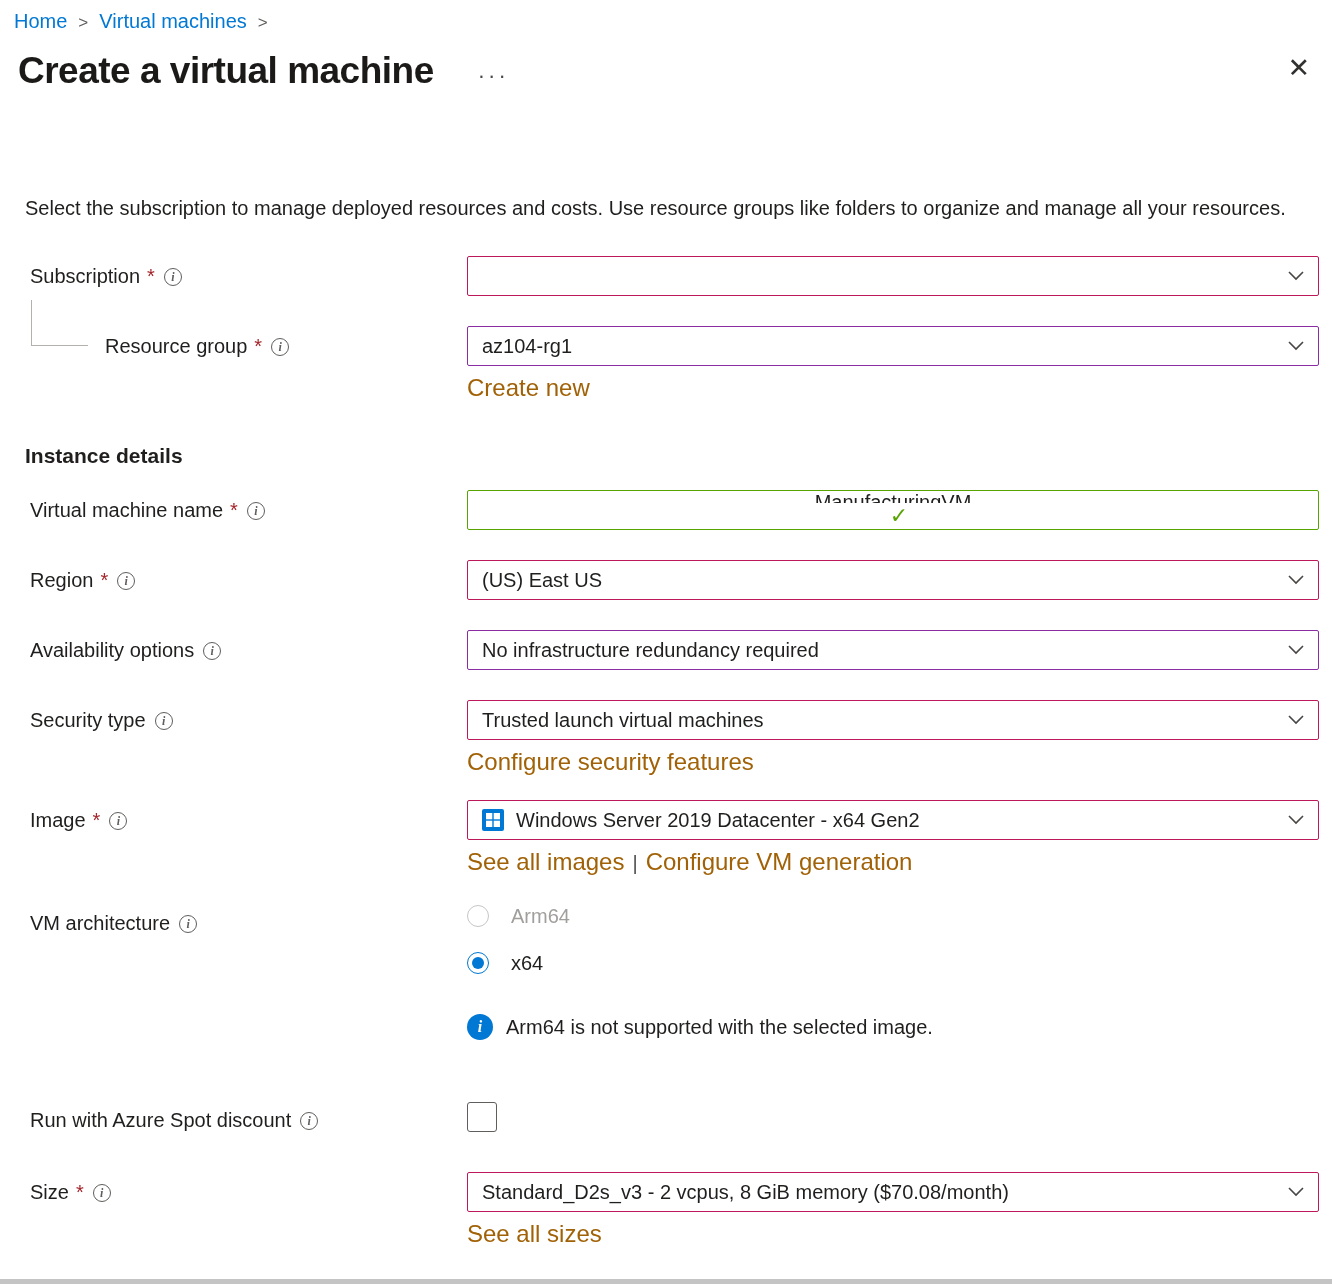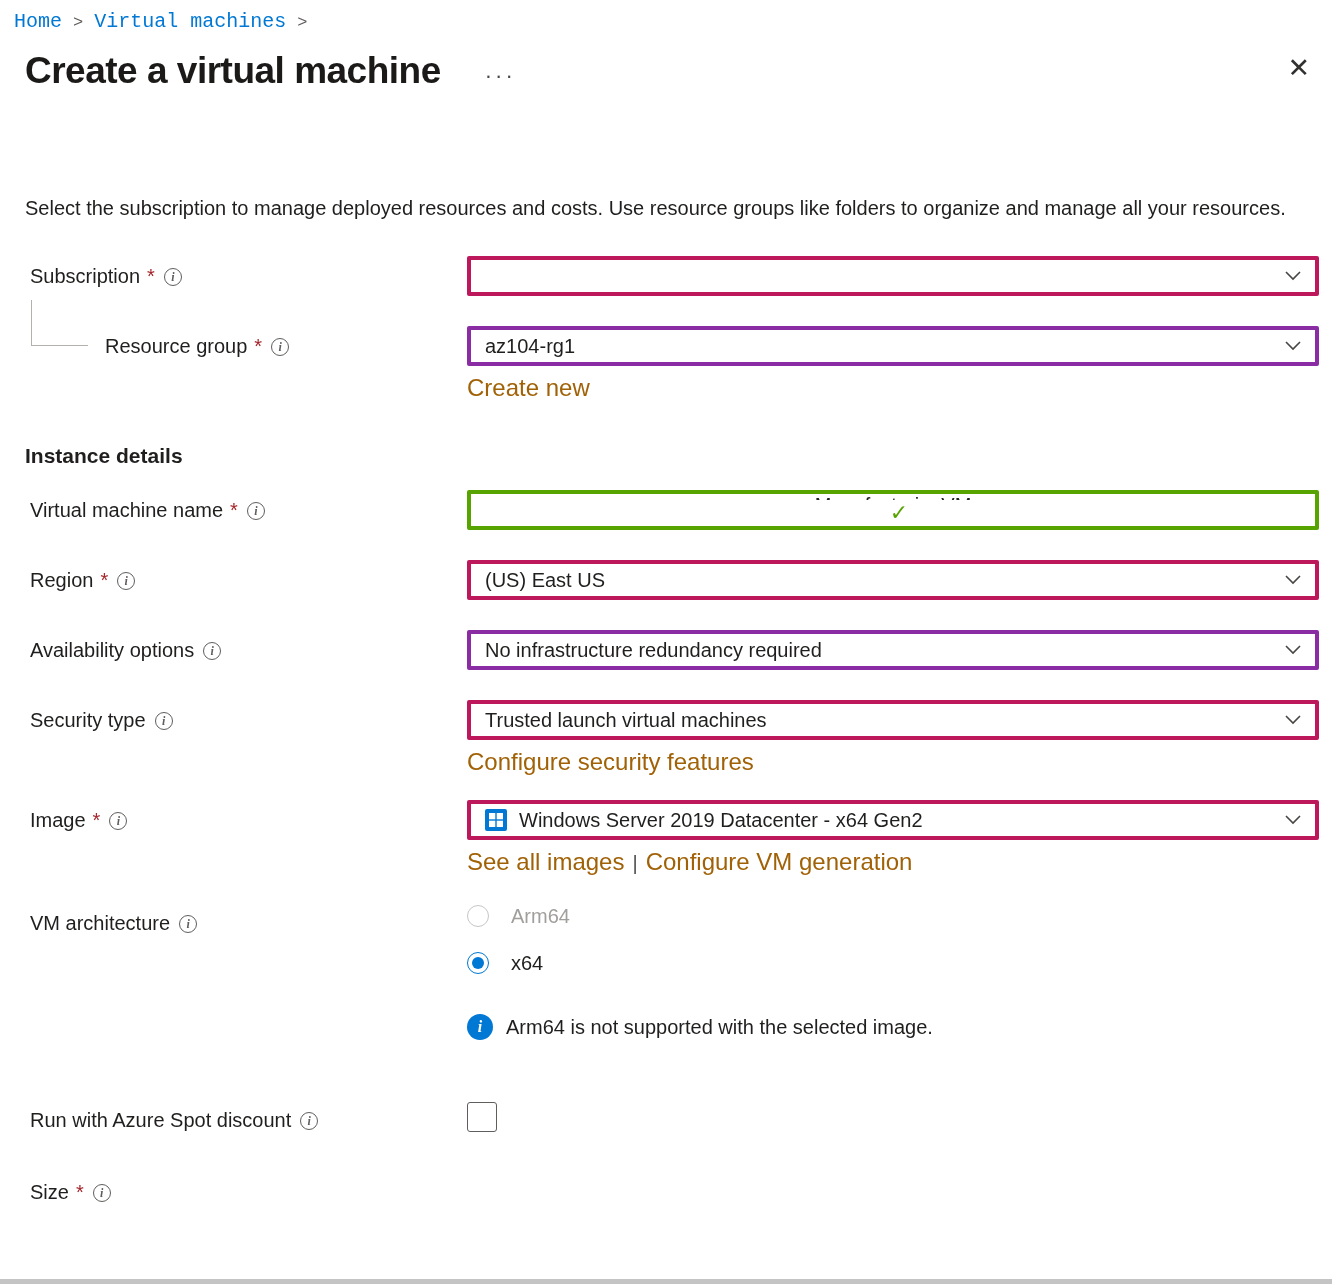--- a/index.html
+++ b/index.html
@@ -7,47 +7,47 @@
   body {
     width: 1332px; height: 1284px;
     font-family: "Liberation Sans", "DejaVu Sans", sans-serif;
     color: #201f1e;
     position: relative;
     overflow: hidden;
   }
   .page { width: 1332px; height: 1284px; position: relative; }
 
   
-  .breadcrumb { padding: 10px 0 0 14px; font-size: 20px; display: flex; align-items: center; gap: 11px; font-family: Liberation Mono, monospace; }
+  .breadcrumb { padding: 10px 0 0 14px; font-size: 20px; display: flex; align-items: center; gap: 11px; }
   .crumb { color: #0078d4; text-decoration: none; cursor: pointer; }
   .crumb-sep { color: #605e5c; font-size: 17px; transform: translateY(1px); }
 
   
-  .title-row { display: flex; align-items: flex-start; padding: 14px 22px 0 25px; }
+  .title-row { display: flex; align-items: flex-start; padding: 14px 22px 0 18px; }
   .page-title { font-size: 37px; font-weight: 700; color: #1b1a19; letter-spacing: -0.5px; line-height: 48px; }
   .more-btn { color: #494847; font-size: 22px; letter-spacing: 3px; margin-left: 44px; margin-top: 16px; cursor: pointer; }
   .close-btn { margin-left: auto; font-size: 27px; color: #323130; line-height: 30px; margin-top: 6px; cursor: pointer; font-weight: 400; }
 
   
   .intro { margin: 98px 25px 0 25px; font-size: 20px; line-height: 31px; max-width: 1272px; color: #201f1e; }
 
   
   .row { display: flex; align-items: flex-start; padding-left: 30px; position: relative; }
   .label-col { width: 437px; display: flex; align-items: center; gap: 9px; font-size: 20px; padding-top: 9px; flex-shrink: 0; }
   .label-col.indented { padding-left: 75px; }
   .control-col { width: 852px; flex-shrink: 0; }
   .req { color: #a4262c; font-size: 20px; margin-left: -2px; }
   .info-icon {
     width: 18px; height: 18px; border: 1px solid #605e5c; border-radius: 50%;
     color: #605e5c; font-size: 12px; line-height: 16px; text-align: center;
     display: inline-block; font-family: "Liberation Serif", serif; font-style: italic; font-weight: 700;
     cursor: pointer; flex-shrink: 0;
   }
   .control {
-    height: 40px; border: 4px solid #be185d; border-radius: 2px; background: #fff;
+    height: 40px; border: 1px solid #be185d; border-radius: 2px; background: #fff;
     display: flex; align-items: center; justify-content: space-between;
     padding: 0 14px; font-size: 20px; cursor: pointer;
   }
   .control .dd-value { white-space: nowrap; overflow: hidden; text-overflow: ellipsis; }
   .control.modified { border-color: #8a2da5; }
   .control.valid { border-color: #57a300; flex-direction: column; }
   .chevron { display: flex; align-items: center; margin-left: 12px; }
   .check-icon { color: #57a300; font-size: 22px; font-weight: 700; margin-left: 12px; }
   .sub-link { display: inline-block; margin-top: 9px; color: #a16207; font-size: 24px; line-height: 25px; text-decoration: none; cursor: pointer; }
   .link-sep { color: #50514f; margin: 0 8px; font-size: 20px; }
@@ -291,17 +291,28 @@
       <div class="checkbox"></div>
     </div>
   </div>
 
   <div class="row row-size">
     <div class="label-col">
       <span>Size</span>
       <span class="req">*</span>
       <span class="info-icon">i</span>
     </div>
+    <div class="control-col">
+      <div class="control">
+        <span class="dd-value">Standard_D2s_v3 - 2 vcpus, 8 GiB memory ($70.08/month)</span>
+        <span class="chevron">
+          <svg width="16" height="10" viewBox="0 0 16 10">
+              <path d="M1 1l7 7 7-7" stroke="#484644" stroke-width="1.6" fill="none"></path>
+            </svg>
+        </span>
+      </div>
+      <a class="sub-link">See all sizes</a>
+    </div>
   </div>
 
   <div class="bottom-bar"></div>
 
 </div>
 
 </body></html>

